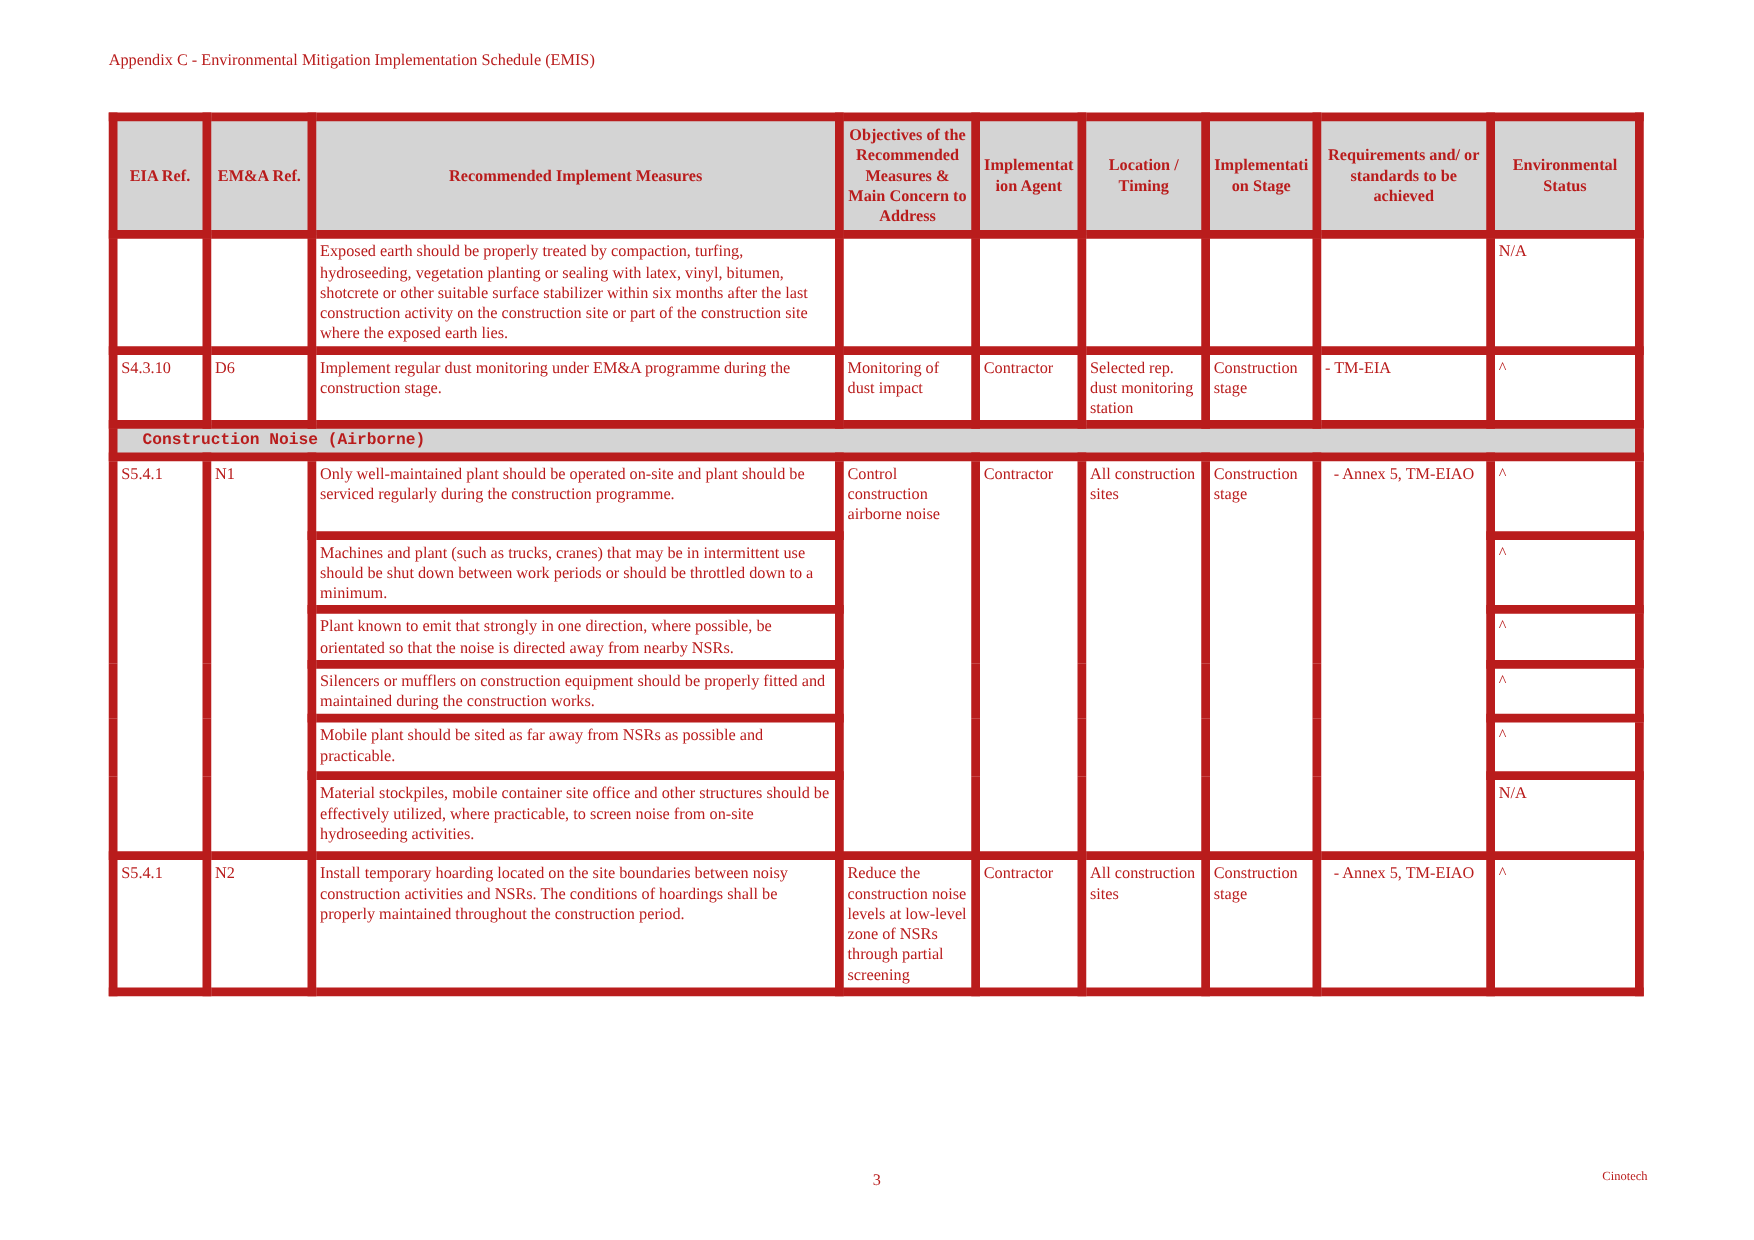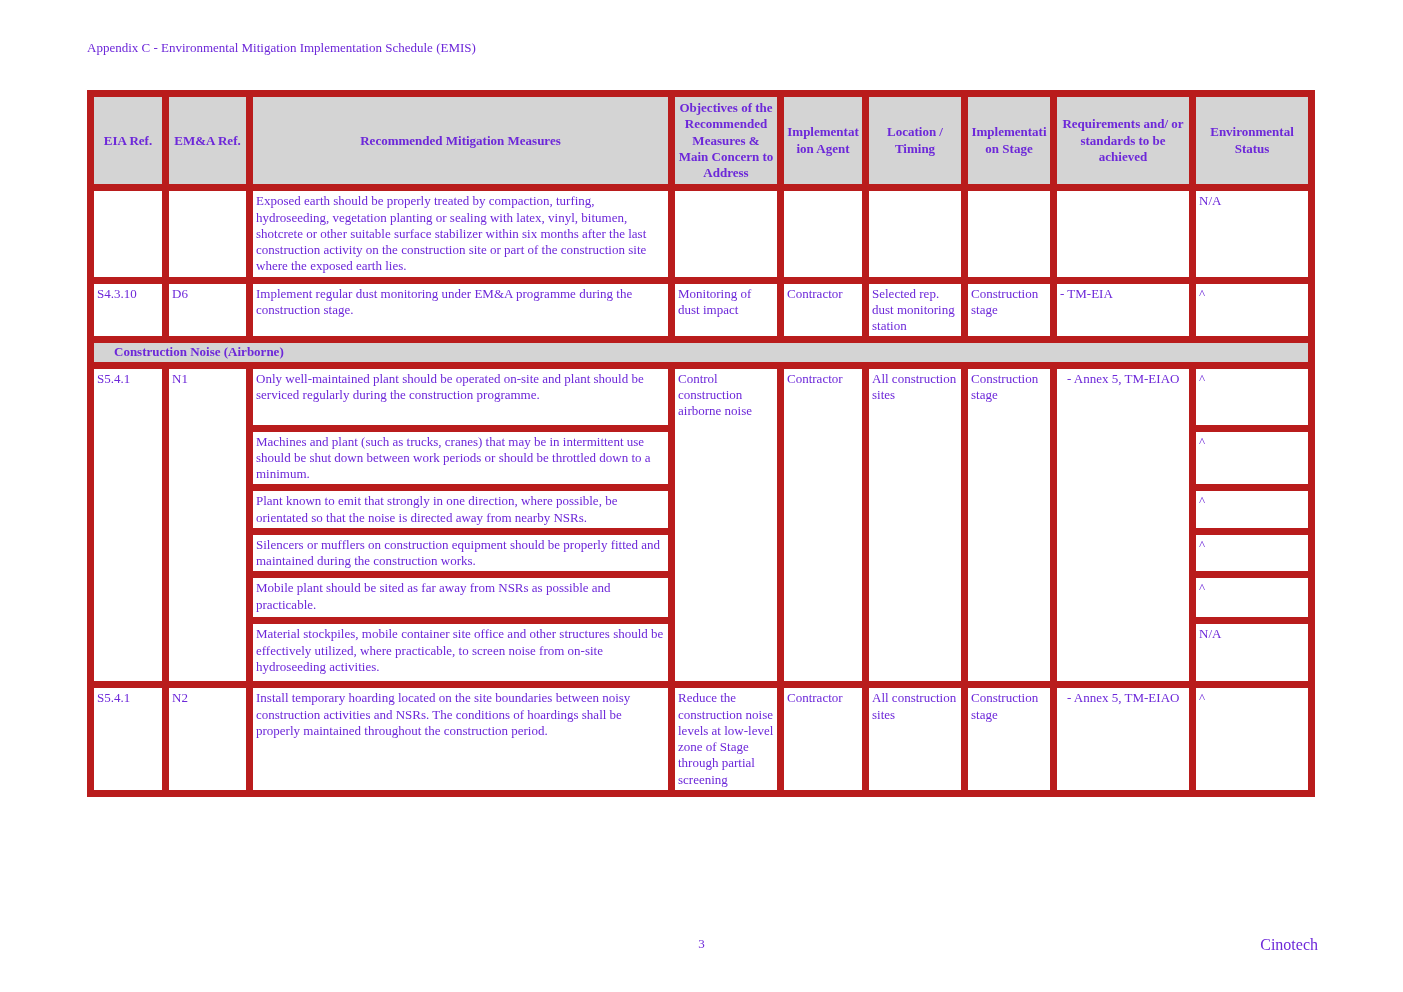--- a/index.html
+++ b/index.html
@@ -6,21 +6,21 @@
     margin: 0;
     padding: 0;
     background: #ffffff;
   }
   .page {
     position: relative;
     width: 1403px;
     height: 992px;
     background: #ffffff;
     font-family: "Liberation Serif", serif;
-    color: #6d28d9;
+    color: #b91c1c;
   }
   .doc-title {
     position: absolute;
     left: 87px;
     top: 40px;
     font-size: 13px;
   }
   .emis-table {
     position: absolute;
     left: 87px;
@@ -44,20 +44,21 @@
     font-weight: bold;
     text-align: center;
     vertical-align: middle;
     padding: 3px 2px;
   }
   .section-row td {
     background: #d4d4d4;
     font-weight: bold;
     text-align: left;
     padding: 1px 20px;
+    font-family: Liberation Mono, monospace;
   }
   .c-center { }
   .c-left   { text-align: left; }
   .hdr-row  { height: 85px; }
 </style>
 </head>
 <body>
 
 <div class="page">
 
@@ -73,21 +74,21 @@
       <col style="width:99px">
       <col style="width:89px">
       <col style="width:139px">
       <col style="width:119px">
     </colgroup>
 
     <tbody>
         <tr class="hdr-row">
       <th>EIA Ref.</th>
       <th>EM&amp;A Ref.</th>
-      <th>Recommended Mitigation Measures</th>
+      <th>Recommended Implement Measures</th>
       <th>Objectives of the Recommended Measures &amp; Main Concern to Address</th>
       <th>Implementation Agent</th>
       <th>Location / Timing</th>
       <th>Implementation Stage</th>
       <th>Requirements and/ or standards to be achieved</th>
       <th>Environmental Status</th>
     </tr>
 
     <tr style="height:92px">
       <td class="c-center"></td>
@@ -146,27 +147,27 @@
     </tr>
     <tr style="height:64px">
       <td class="c-left">Material stockpiles, mobile container site office and other structures should be effectively utilized, where practicable, to screen noise from on-site hydroseeding activities.</td>
       <td class="c-center">N/A</td>
     </tr>
 
     <tr style="height:104px">
       <td class="c-center">S5.4.1</td>
       <td class="c-center">N2</td>
       <td class="c-left">Install temporary hoarding located on the site boundaries between noisy construction activities and NSRs.  The conditions of hoardings shall be properly maintained throughout the construction period.</td>
-      <td class="c-left">Reduce the construction noise levels at low-level zone of Stage through partial screening</td>
+      <td class="c-left">Reduce the construction noise levels at low-level zone of NSRs through partial screening</td>
       <td class="c-center">Contractor</td>
       <td class="c-center">All construction sites</td>
       <td class="c-center">Construction stage</td>
       <td class="c-left" style="padding-left:10px">- Annex 5, TM-EIAO</td>
       <td class="c-center">^</td>
     </tr>
   </tbody>
     </table>
 
   <div style="position:absolute; left:0; top:936px; width:1403px; text-align:center; font-size:13px;">3</div>
 
-  <div style="position:absolute; right:85px; top:936px; font-size:16px;margin-left:24px;">Cinotech</div>
+  <div style="position:absolute; right:85px; top:936px; font-size:10px;margin-left:24px;">Cinotech</div>
 
 </div>
 
 </body></html>

